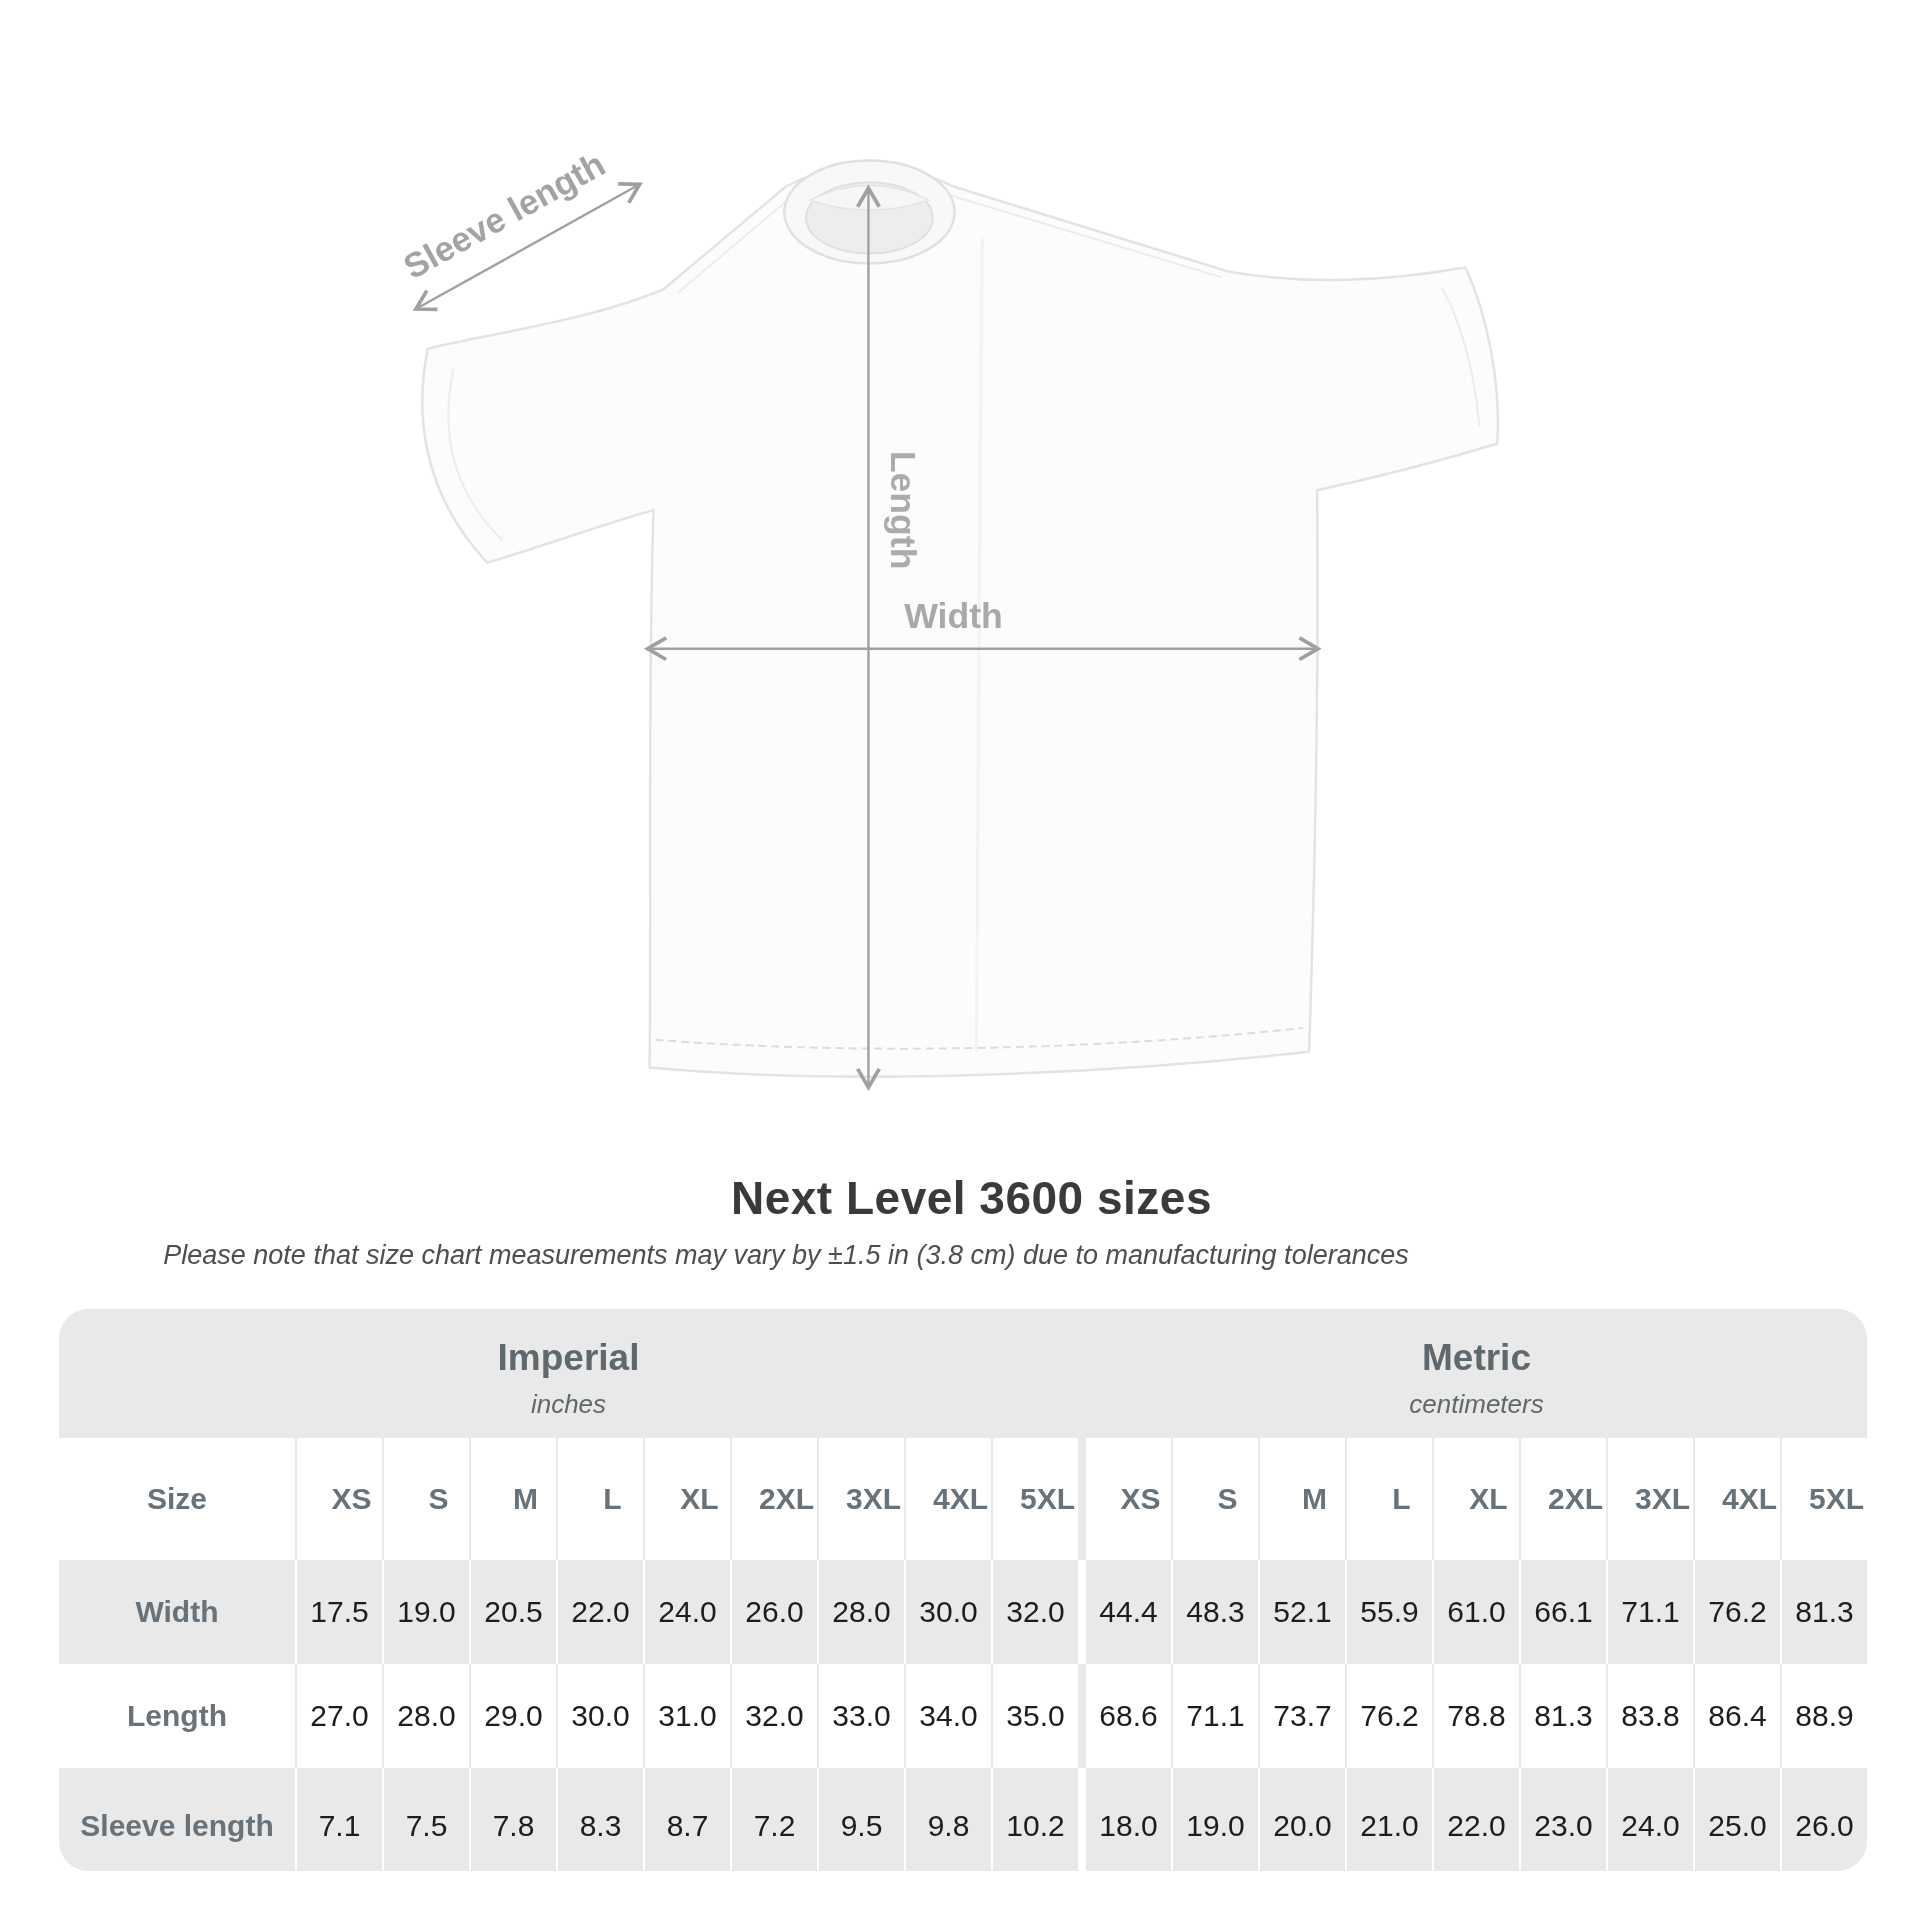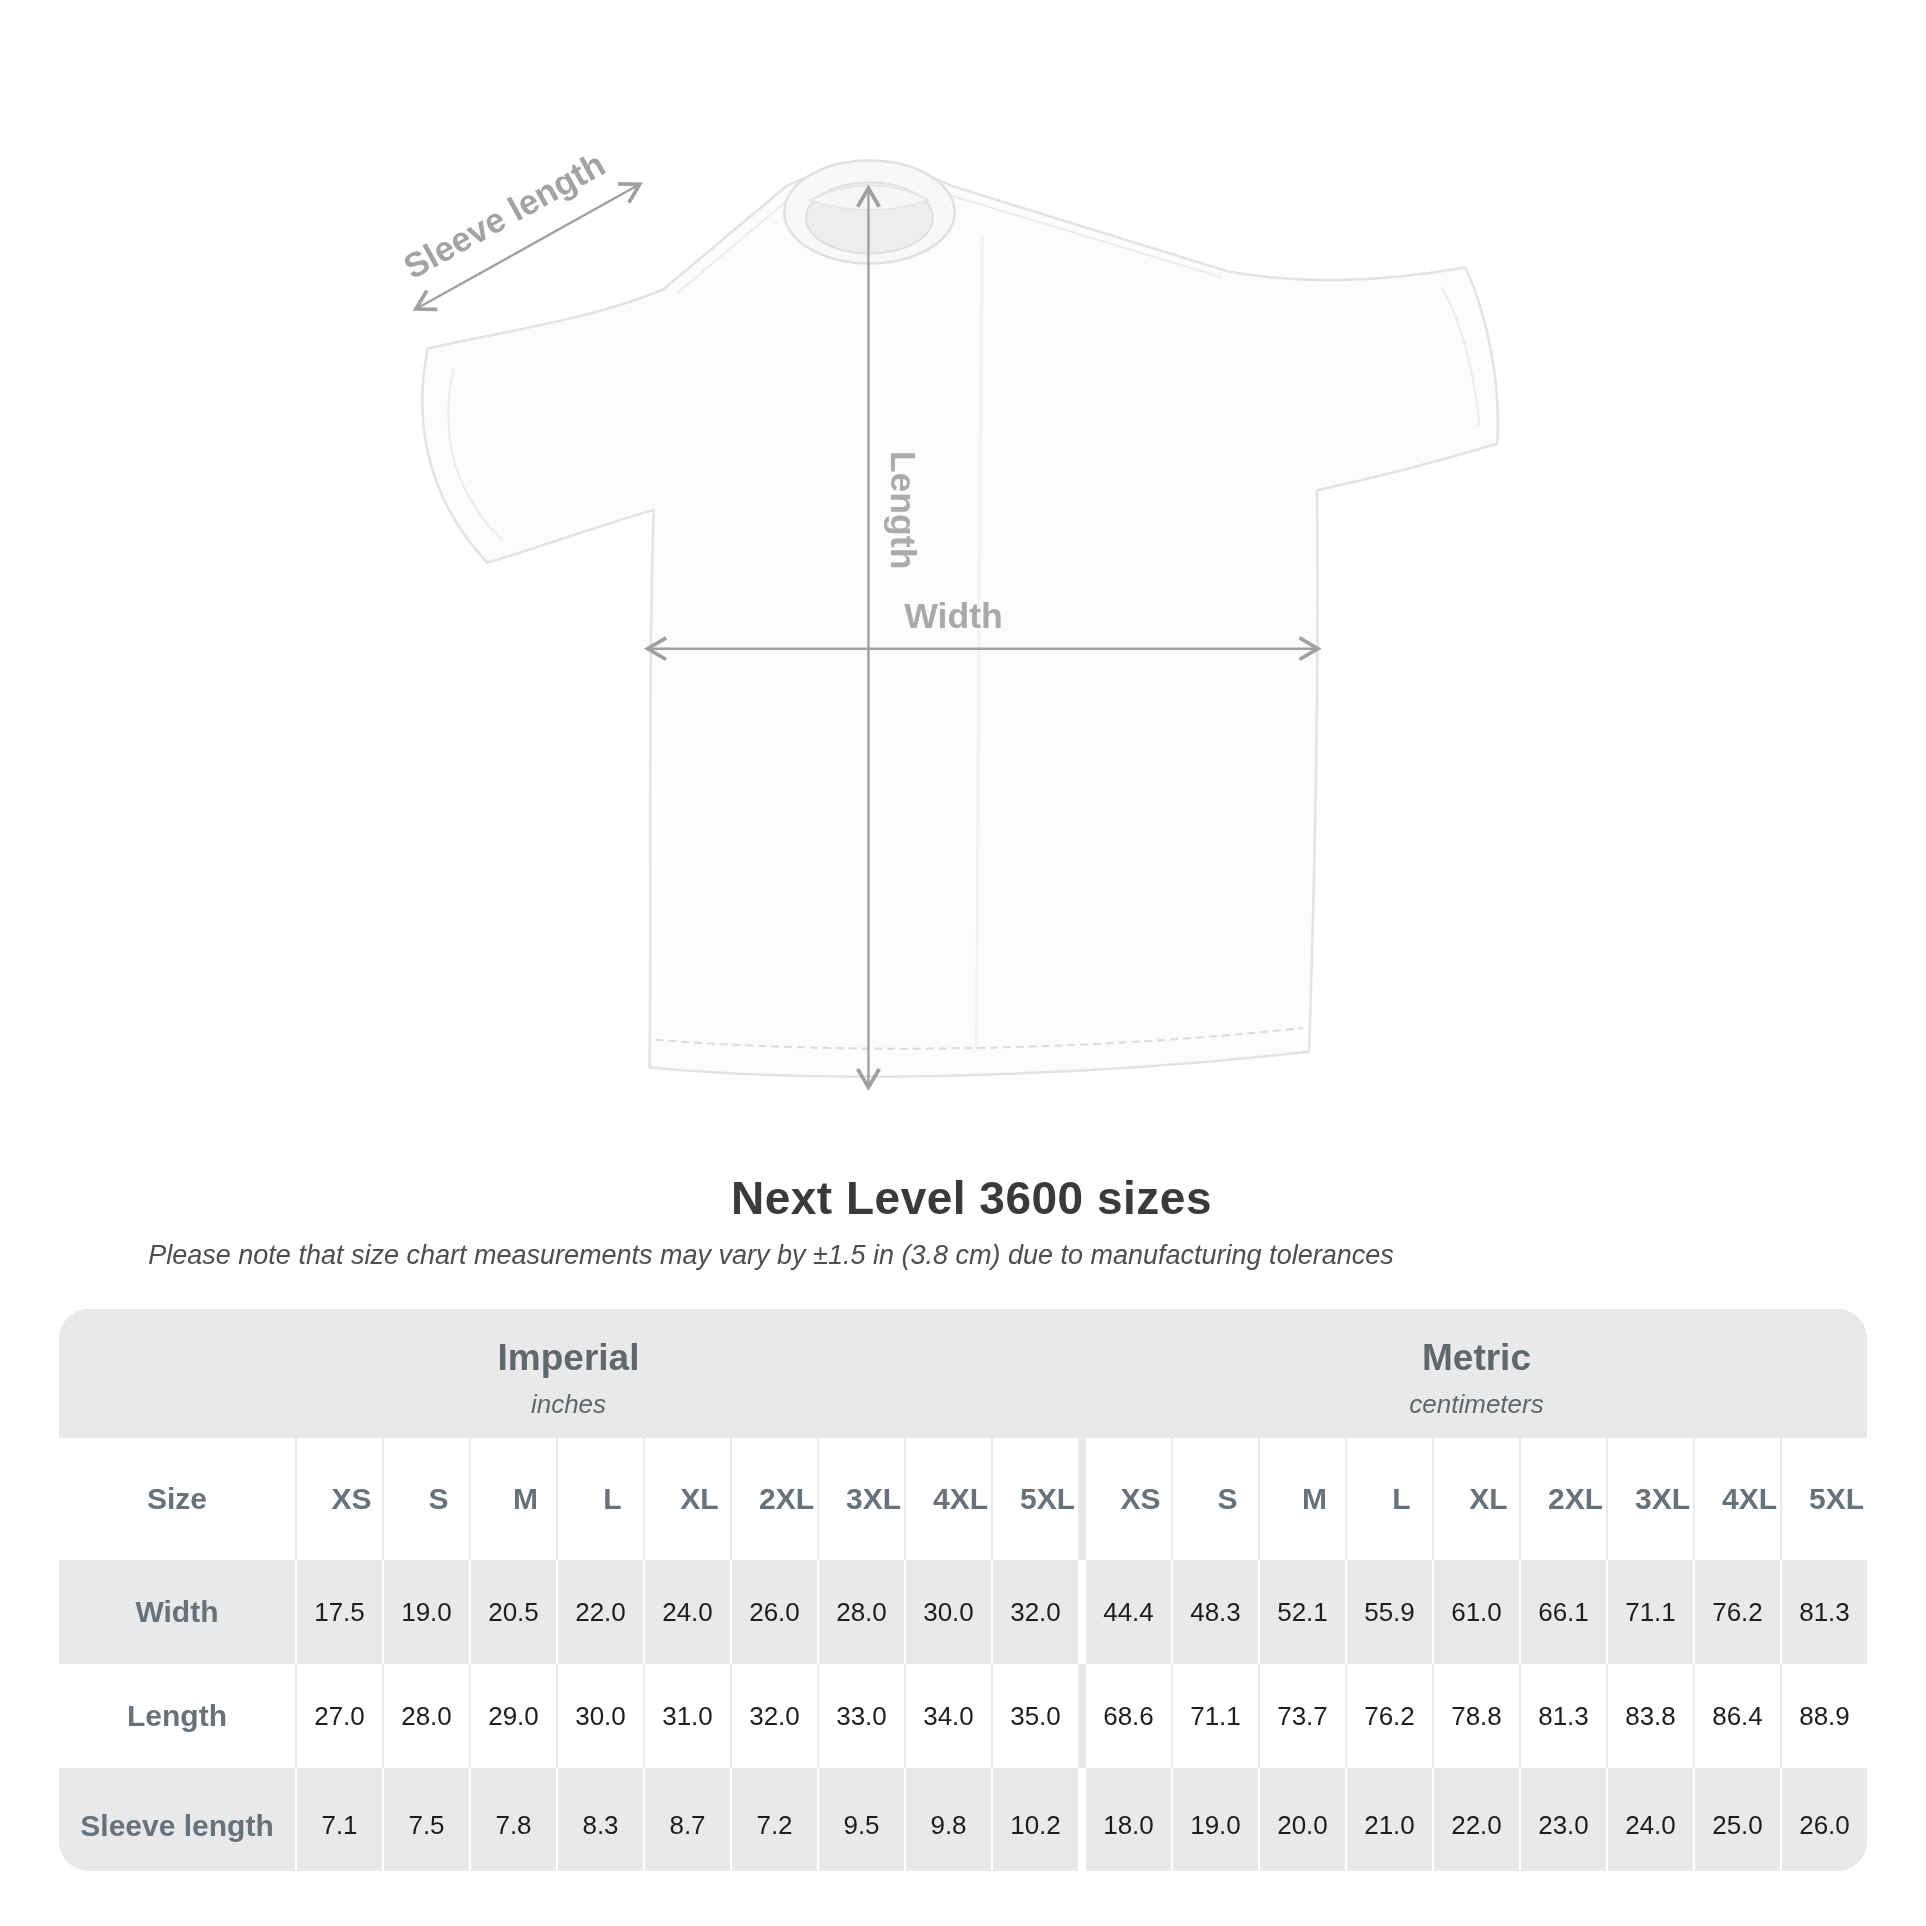--- a/index.html
+++ b/index.html
@@ -9,21 +9,21 @@
   
   #diagram-svg{position:absolute;left:0;top:0;pointer-events:none;}
 
   
   .title{
     position:absolute;left:8px;top:1171px;width:1927px;
     text-align:center;font-size:46px;font-weight:bold;color:#3a3a3a;
     letter-spacing:0.5px;
   }
   .subtitle{
-    position:absolute;left:0;top:1240px;width:1542px;
+    position:absolute;left:15px;top:1240px;width:1542px;
     text-align:center;font-style:italic;font-size:27px;color:#4e4e4e;
   }
 
   
   .chart-box{
     position:absolute;left:59px;top:1309px;width:1808px;height:562px;
     background:#e9e9e9;border-radius:30px;overflow:hidden;
   }
   .trow{
     display:grid;
@@ -48,21 +48,21 @@
   .r-head  .cell{background:#fff;}
   .r-gray  {height:104px;background:#fff;}
   .r-gray  .cell{background:#e9e9e9;}
   .r-white {height:104px;background:#e9e9e9;}
   .r-white .cell{background:#fff;}
   .r-last  {height:115px;}
 
   .spacer{background:transparent;}
   .lbl{font-size:30px;font-weight:bold;color:#68727a;}
   .sz{font-size:30px;font-weight:bold;color:#68727a;padding-left:24px;}
-  .val{font-size:26px;color:#1d1d1d;}
+  .val{font-size:30px;color:#1d1d1d;}
 </style>
 </head>
 <body>
 
 <div id="page">
 
   <svg id="diagram-svg" width="1927" height="1238" viewBox="0 0 1946 1250">
     <defs>
       <marker id="ah" viewBox="0 0 20 20" refX="17" refY="10" markerWidth="13" markerHeight="13" orient="auto-start-reverse">
         <path d="M5 3 L17 10 L5 17" fill="none" stroke="#a0a0a0" stroke-width="2.4"></path>

